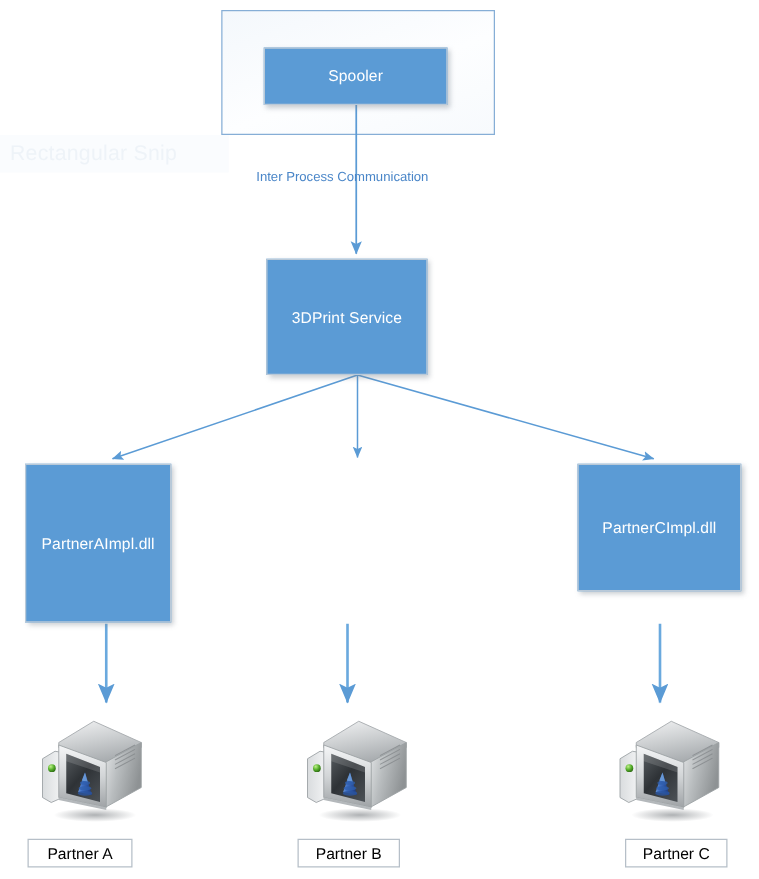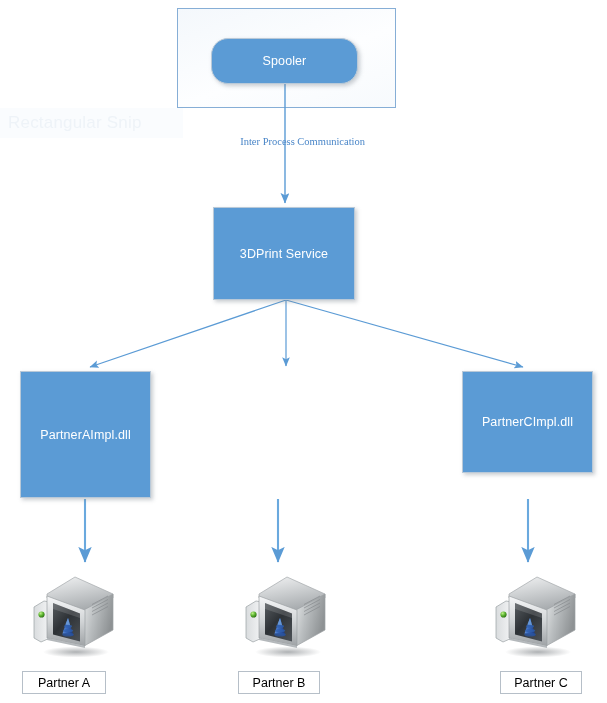--- a/index.html
+++ b/index.html
@@ -58,44 +58,43 @@
     box-sizing: border-box;
     color: #ffffff;
     font-size: 12.5px;
     display: flex;
     align-items: center;
     justify-content: center;
     text-align: center;
     box-shadow: 2px 2px 4px rgba(120,130,140,0.40);
     letter-spacing: 0.1px;
   }
-  #box-spooler   { left:211px; top:38px;  width:147px; height:46px;border-radius:17px; }
-  #box-service   { left:213px; top:207px; width:142px; height:93px; }
-  #box-dll-a     { left:20px;  top:371px; width:131px; height:127px; }
+  #box-spooler   { left:211px; top:38px;  width:147px; height:46px; }
+  #box-service   { left:213px; top:207px; width:129px; height:93px; }
+  #box-dll-a     { left:20px;  top:371px; width:117px; height:127px; }
   #box-dll-b     { left:214px; top:371px; width:146px; height:127px; }
   #box-dll-c     { left:462px; top:371px; width:131px; height:102px; }
 
   
   #connectors {
     position: absolute;
     left: 0; top: 0;
     width: 607px; height: 703px;
     pointer-events: none;
   }
   
   .ipc-label {
     position: absolute;
     left: 205px;
     top: 136px;
     width: 160px;
-    text-align: right;
+    text-align: left;
     font-size: 10.5px;
     color: #4a86c8;
     white-space: nowrap;
-    font-family: Liberation Serif, serif;
   }
   
   .printer {
     position: absolute;
     width: 92px;
     height: 92px;
   }
   #printer-a { left: 28px;  top: 568px; }
   #printer-b { left: 240px; top: 568px; }
   #printer-c { left: 490px; top: 568px; }

